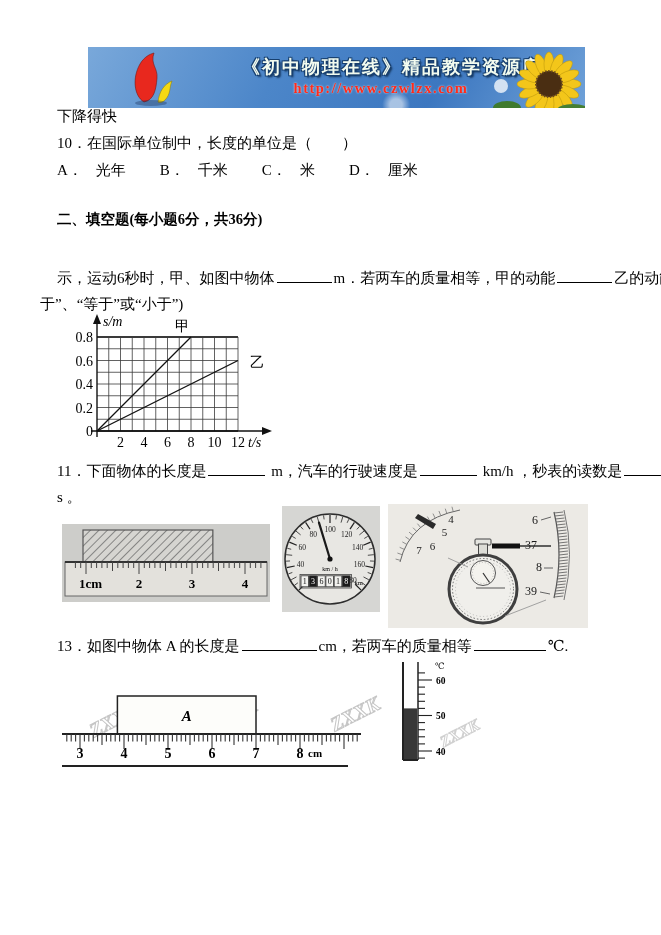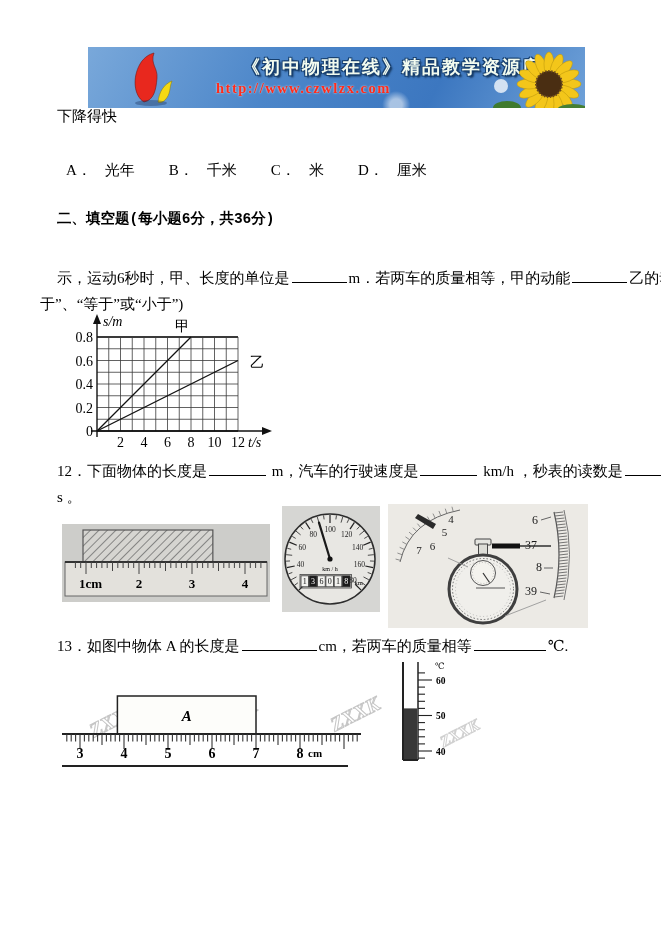--- a/index.html
+++ b/index.html
@@ -1,33 +1,33 @@
 <!DOCTYPE html>
 <html><head>
 <meta charset="utf-8">
 <style>
   html,body{margin:0;padding:0;background:#fff;}
   .page{position:relative;width:661px;height:935px;background:#fff;overflow:hidden;
         font-family:"Liberation Serif","DejaVu Serif",serif;color:#000;}
   .t{position:absolute;white-space:nowrap;font-size:15px;line-height:19px;}
-  .sec{font-weight:bold;font-size:14.5px;font-family:Liberation Mono, monospace;}
+  .sec{font-weight:bold;font-size:14.5px;}
   .blank{display:inline-block;border-bottom:1px solid #000;height:13px;margin:0 2px;vertical-align:baseline;}
   .w36{width:36px}.w55{width:55px}.w57{width:57px}.w72{width:72px}.w75{width:75px}
   .opt{margin-right:34px}
   .opt .lab{margin-right:13px}
   .fig{position:absolute;}
   .banner{position:absolute;left:88px;top:47px;width:497px;height:61px;overflow:hidden;
      background:
        radial-gradient(circle at 62% 95%, rgba(255,255,255,.55) 0 6px, rgba(255,255,255,0) 14px),
        linear-gradient(118deg,#79a8da 0%,#4c86c9 38%,#3c77c0 70%,#6fa1d8 100%);
      background-color:#4c86c9;}
   .b-title{position:absolute;left:128px;top:8px;width:352px;text-align:center;
      font-weight:bold;font-size:18px;letter-spacing:2px;color:#f2fbef;
      text-shadow:1px 1px 0 #173f6e,-1px -1px 0 #173f6e,1px -1px 0 #173f6e,-1px 1px 0 #173f6e,2px 2px 2px #0d2a4d;}
-  .b-url{position:absolute;left:128px;top:33px;width:330px;text-align:left;
+  .b-url{position:absolute;left:128px;top:33px;width:330px;text-align:center;
      font-weight:bold;font-size:14.5px;letter-spacing:1.5px;color:#ff2a1a;
      text-shadow:0 0 2px rgba(255,255,255,.9);}
   .b-logo{position:absolute;left:26px;top:3px;width:72px;height:56px;}
   .b-flower{position:absolute;right:0;bottom:-4px;width:92px;height:64px;}
   svg text{font-family:"Liberation Serif","DejaVu Serif",serif;}
 </style>
 </head>
 <body>
 
 <div class="page">
@@ -60,29 +60,30 @@
           <circle cx="56" cy="36" r="13" fill="#4a2e12"></circle>
           <circle cx="56" cy="36" r="13" fill="none" stroke="#6b4a1e" stroke-width="2" stroke-dasharray="1.5,1.5"></circle>
           <ellipse cx="14" cy="60" rx="14" ry="7" fill="#3f7a2e"></ellipse>
           <ellipse cx="80" cy="62" rx="16" ry="6" fill="#467f33"></ellipse>
           <circle cx="8" cy="38" r="7" fill="rgba(255,255,255,0.75)"></circle>
         </svg></div>
   </div>
 
   <div class="t" style="left:57px;top:107px">下降得快</div>
 
-
-  <div class="t" style="left:66px;top:161px">
+  <div class="t" style="left:57px;top:134px">10．在国际单位制中，长度的单位是（　　）</div>
+
+  <div class="t" style="left:57px;top:161px">
     <span class="opt"><span class="lab">A．</span><span>光年</span></span><span class="opt"><span class="lab">B．</span><span>千米</span></span><span class="opt"><span class="lab">C．</span><span>米</span></span><span class="opt"><span class="lab">D．</span><span>厘米</span></span>
   </div>
 
   <div class="t sec" style="left:57px;top:210px">二、填空题(每小题6分，共36分)</div>
 
   <div class="t" style="left:57px;top:269px">
-    <span>示，运动6秒时，甲、长度的单位是</span><span class="blank w55"></span><span>m．若两车的质量相等，甲的动能</span><span class="blank w55"></span><span>乙的动能．(选填“大</span>
+    <span>示，运动6秒时，甲、如图中物体</span><span class="blank w55"></span><span>m．若两车的质量相等，甲的动能</span><span class="blank w55"></span><span>乙的动能．(选填“大</span>
   </div>
   <div class="t" style="left:40px;top:295px">于”、“等于”或“小于”)</div>
 
   <div class="fig" style="left:70px;top:310px"><svg width="215" height="150" viewBox="0 0 215 150">
         <line x1="38.75" y1="27" x2="38.75" y2="121" stroke="#3a3a3a" stroke-width="0.8"></line>
         <line x1="50.5" y1="27" x2="50.5" y2="121" stroke="#3a3a3a" stroke-width="0.8"></line>
         <line x1="62.25" y1="27" x2="62.25" y2="121" stroke="#3a3a3a" stroke-width="0.8"></line>
         <line x1="74" y1="27" x2="74" y2="121" stroke="#3a3a3a" stroke-width="0.8"></line>
         <line x1="85.75" y1="27" x2="85.75" y2="121" stroke="#3a3a3a" stroke-width="0.8"></line>
         <line x1="97.5" y1="27" x2="97.5" y2="121" stroke="#3a3a3a" stroke-width="0.8"></line>
@@ -118,21 +119,21 @@
         <text x="23" y="79" font-size="14" text-anchor="end">0.4</text>
         <text x="23" y="55.5" font-size="14" text-anchor="end">0.6</text>
         <text x="23" y="32" font-size="14" text-anchor="end">0.8</text>
         <polyline points="27,121 121,27" fill="none" stroke="#111" stroke-width="1.3"></polyline>
         <text x="105" y="21" font-size="14.5">甲</text>
         <polyline points="27,121 168,50.5" fill="none" stroke="#111" stroke-width="1.3"></polyline>
         <text x="180" y="56.5" font-size="14.5">乙</text>
       </svg></div>
 
   <div class="t" style="left:57px;top:462px">
-    <span>12．下面物体的长度是</span><span class="blank w57"></span><span> m，汽车的行驶速度是</span><span class="blank w57"></span><span> km/h ，秒表的读数是</span><span class="blank w57"></span>
+    <span>11．下面物体的长度是</span><span class="blank w57"></span><span> m，汽车的行驶速度是</span><span class="blank w57"></span><span> km/h ，秒表的读数是</span><span class="blank w57"></span>
   </div>
   <div class="t" style="left:57px;top:488px">s 。</div>
 
   <div class="fig" style="left:62px;top:524px"><svg width="208" height="78" viewBox="0 0 208 78">
         <defs>
           <pattern id="hatch1" width="6" height="6" patternUnits="userSpaceOnUse" patternTransform="rotate(45)">
             <rect width="6" height="6" fill="#d6d5d1"></rect>
             <line x1="0" y1="0" x2="0" y2="6" stroke="#707070" stroke-width="1.6"></line>
           </pattern>
         </defs>

